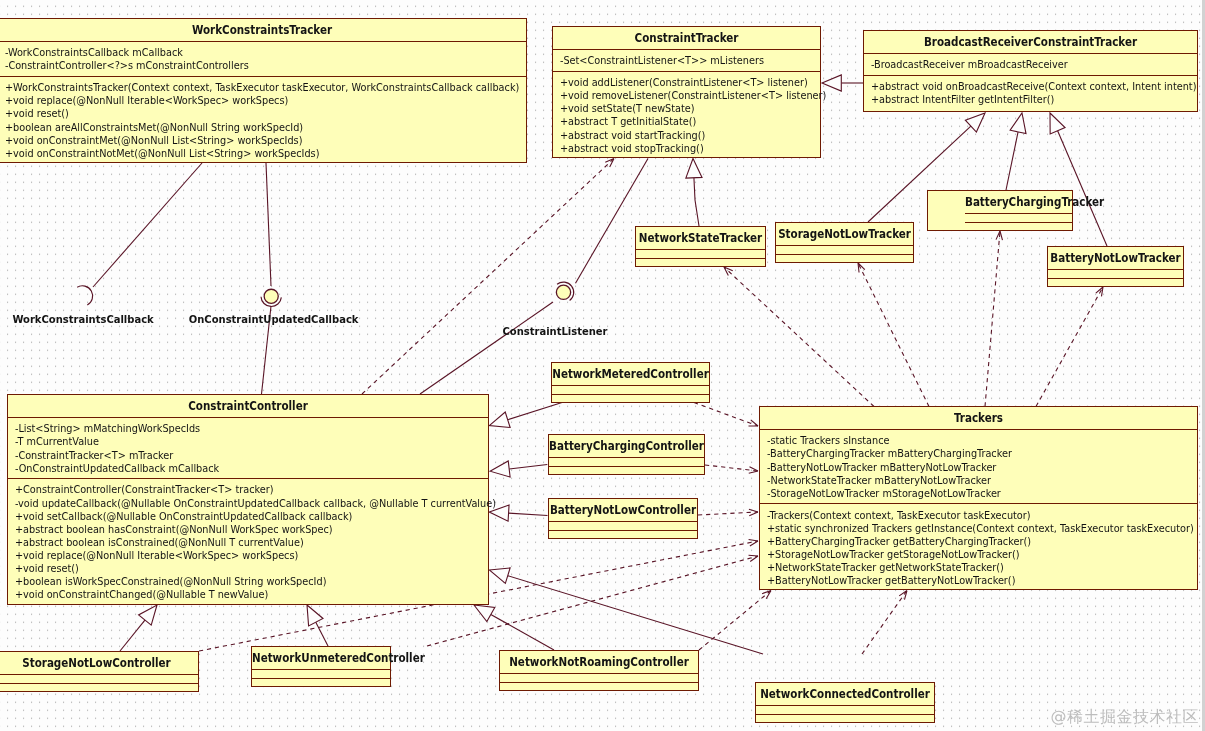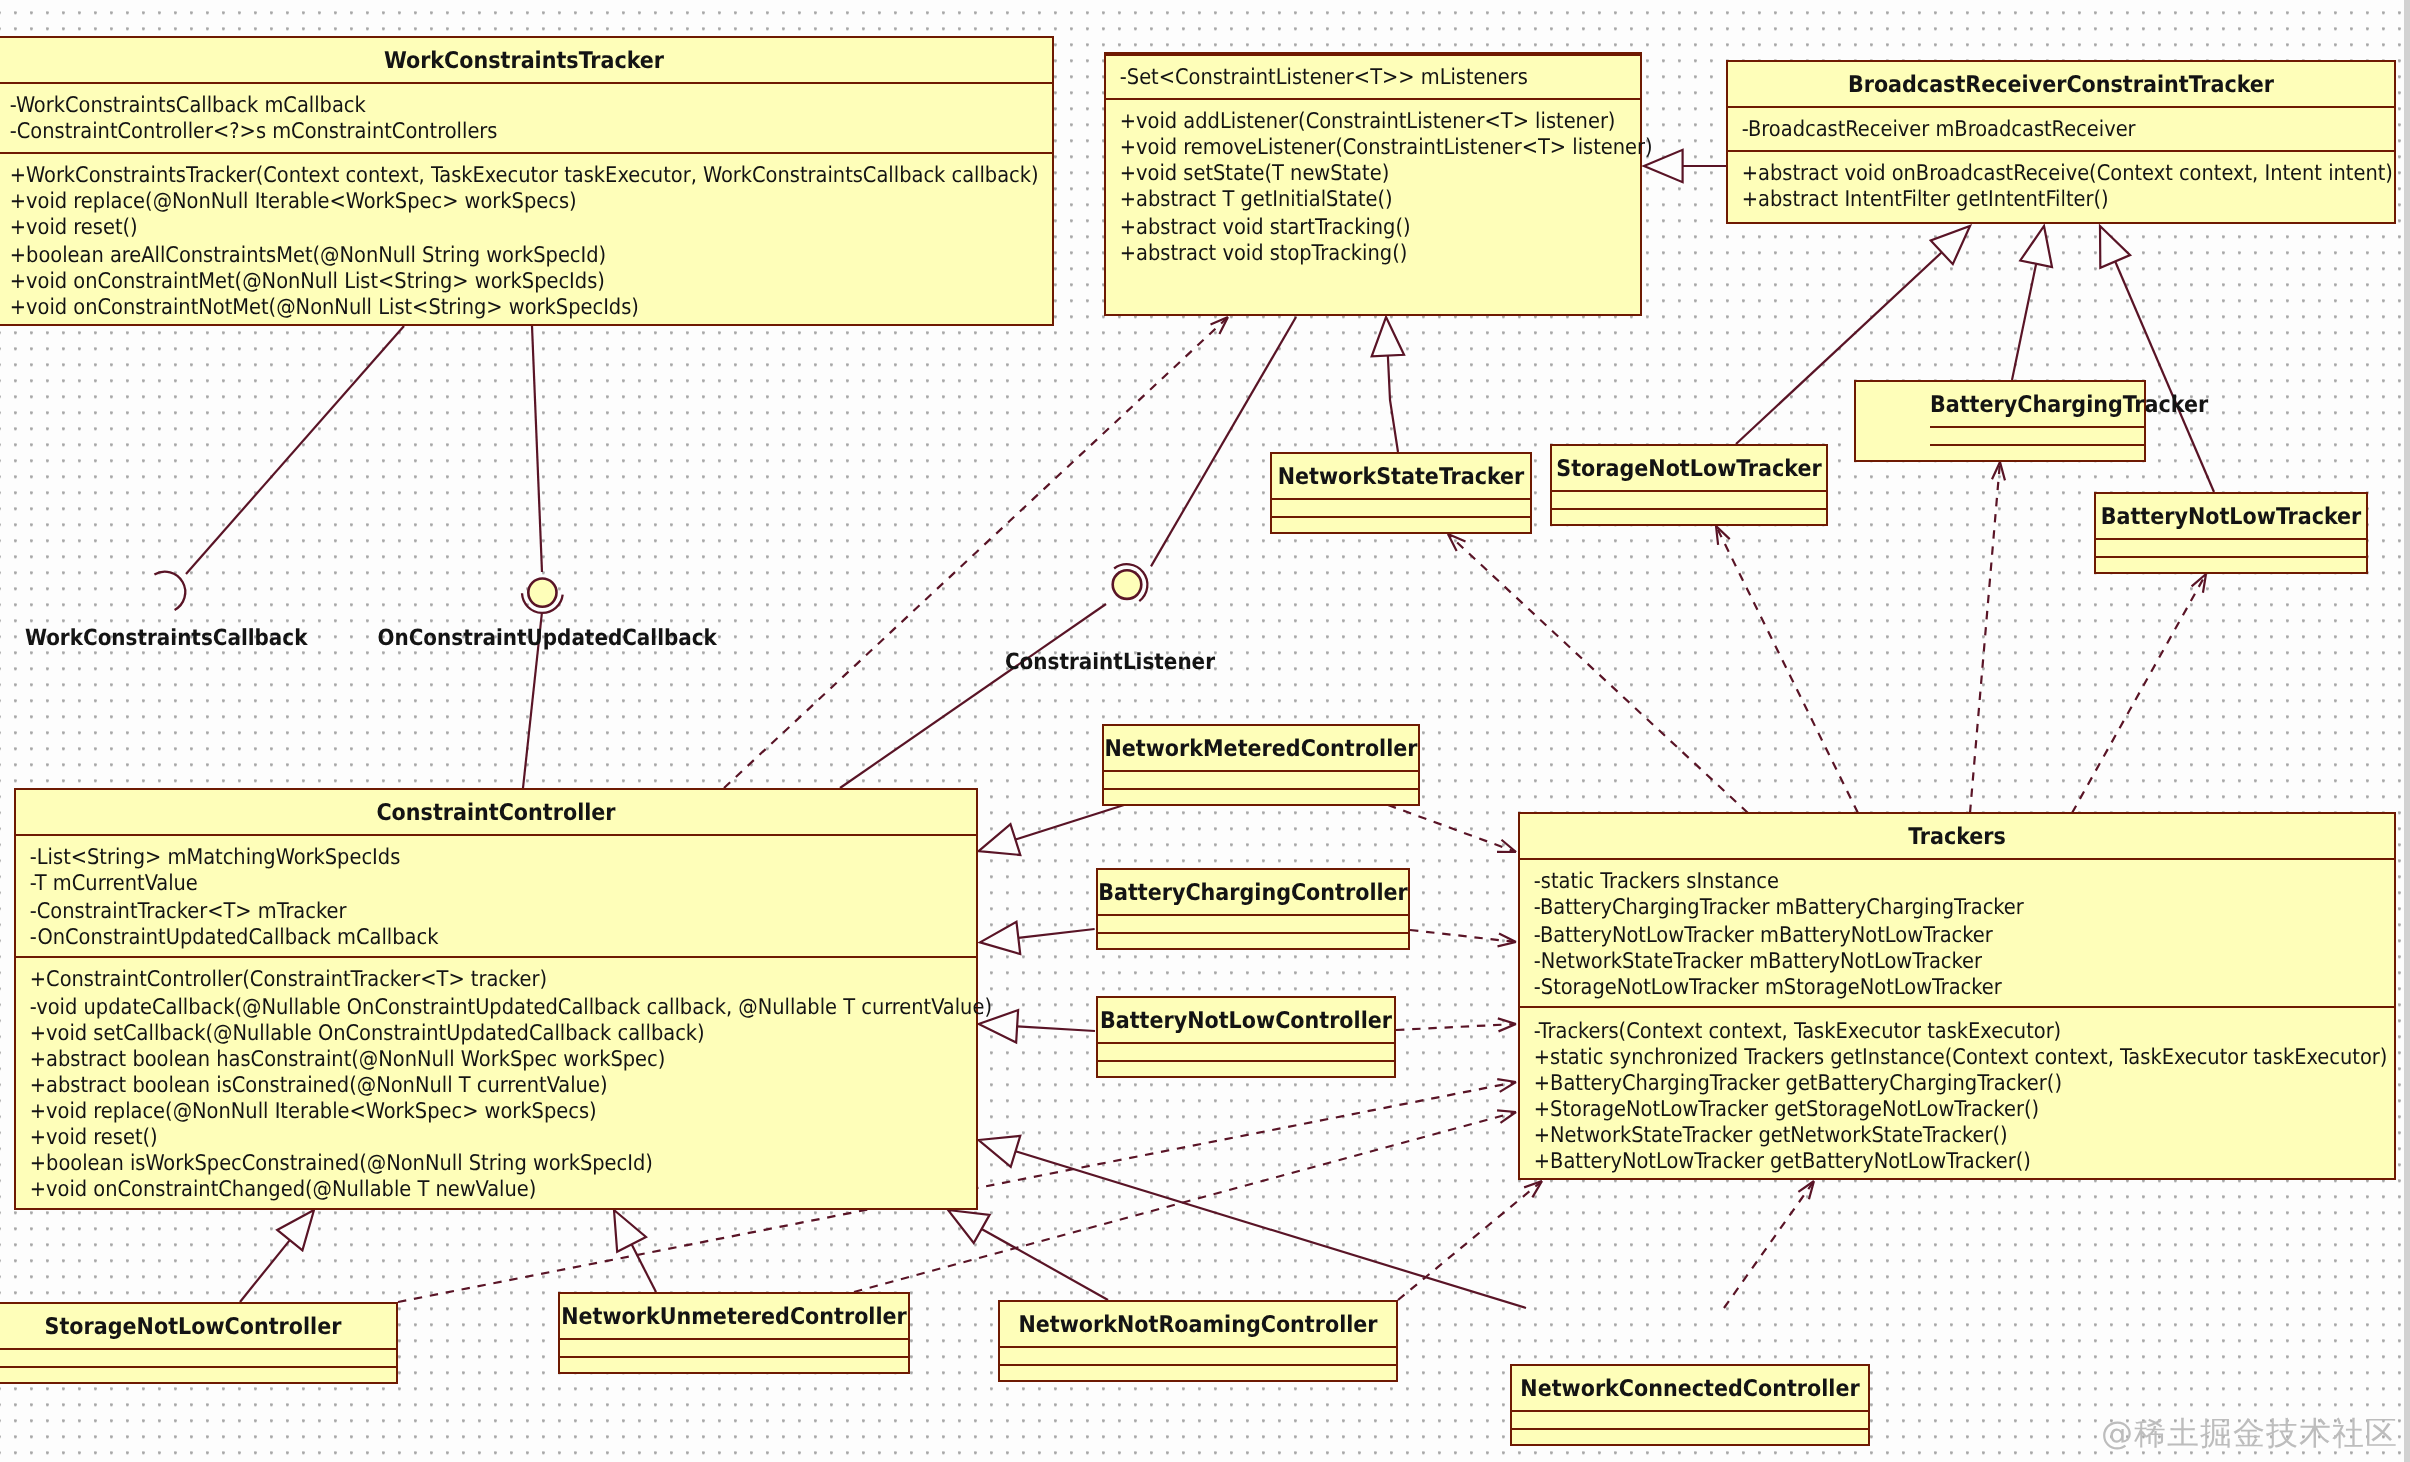--- a/index.html
+++ b/index.html
@@ -100,20 +100,21 @@
     <div class="sec secpad" style="height:87.22px">
       <div class="row">+WorkConstraintsTracker(Context context, TaskExecutor taskExecutor, WorkConstraintsCallback callback)</div>
       <div class="row">+void replace(@NonNull Iterable&lt;WorkSpec&gt; workSpecs)</div>
       <div class="row">+void reset()</div>
       <div class="row">+boolean areAllConstraintsMet(@NonNull String workSpecId)</div>
       <div class="row">+void onConstraintMet(@NonNull List&lt;String&gt; workSpecIds)</div>
       <div class="row">+void onConstraintNotMet(@NonNull List&lt;String&gt; workSpecIds)</div>
     </div>
   </div>
   <div class="cls" style="left:552px;top:26px;width:269px;height:132.1px;">
+    <div class="hdr">ConstraintTracker</div>
     <div class="sec secpad" style="height:21.87px">
       <div class="row">-Set&lt;ConstraintListener&lt;T&gt;&gt; mListeners</div>
     </div>
     <div class="sec secpad" style="height:87.22px">
       <div class="row">+void addListener(ConstraintListener&lt;T&gt; listener)</div>
       <div class="row">+void removeListener(ConstraintListener&lt;T&gt; listener)</div>
       <div class="row">+void setState(T newState)</div>
       <div class="row">+abstract T getInitialState()</div>
       <div class="row">+abstract void startTracking()</div>
       <div class="row">+abstract void stopTracking()</div>
@@ -200,21 +201,21 @@
       <div class="row">+StorageNotLowTracker getStorageNotLowTracker()</div>
       <div class="row">+NetworkStateTracker getNetworkStateTracker()</div>
       <div class="row">+BatteryNotLowTracker getBatteryNotLowTracker()</div>
     </div>
   </div>
   <div class="cls" style="left:-6px;top:651px;width:205px;height:40.5px;">
     <div class="hdr">StorageNotLowController</div>
     <div class="sec empty"></div>
     <div class="sec empty"></div>
   </div>
-  <div class="cls" style="left:251px;top:646px;width:176px;height:40.5px;margin-left:28px;">
+  <div class="cls" style="left:251px;top:646px;width:140px;height:40.5px;">
     <div class="hdr">NetworkUnmeteredController</div>
     <div class="sec empty"></div>
     <div class="sec empty"></div>
   </div>
   <div class="cls" style="left:499px;top:650px;width:200px;height:40.5px;">
     <div class="hdr">NetworkNotRoamingController</div>
     <div class="sec empty"></div>
     <div class="sec empty"></div>
   </div>
   <div class="cls" style="left:755px;top:682px;width:180px;height:40.5px;">

